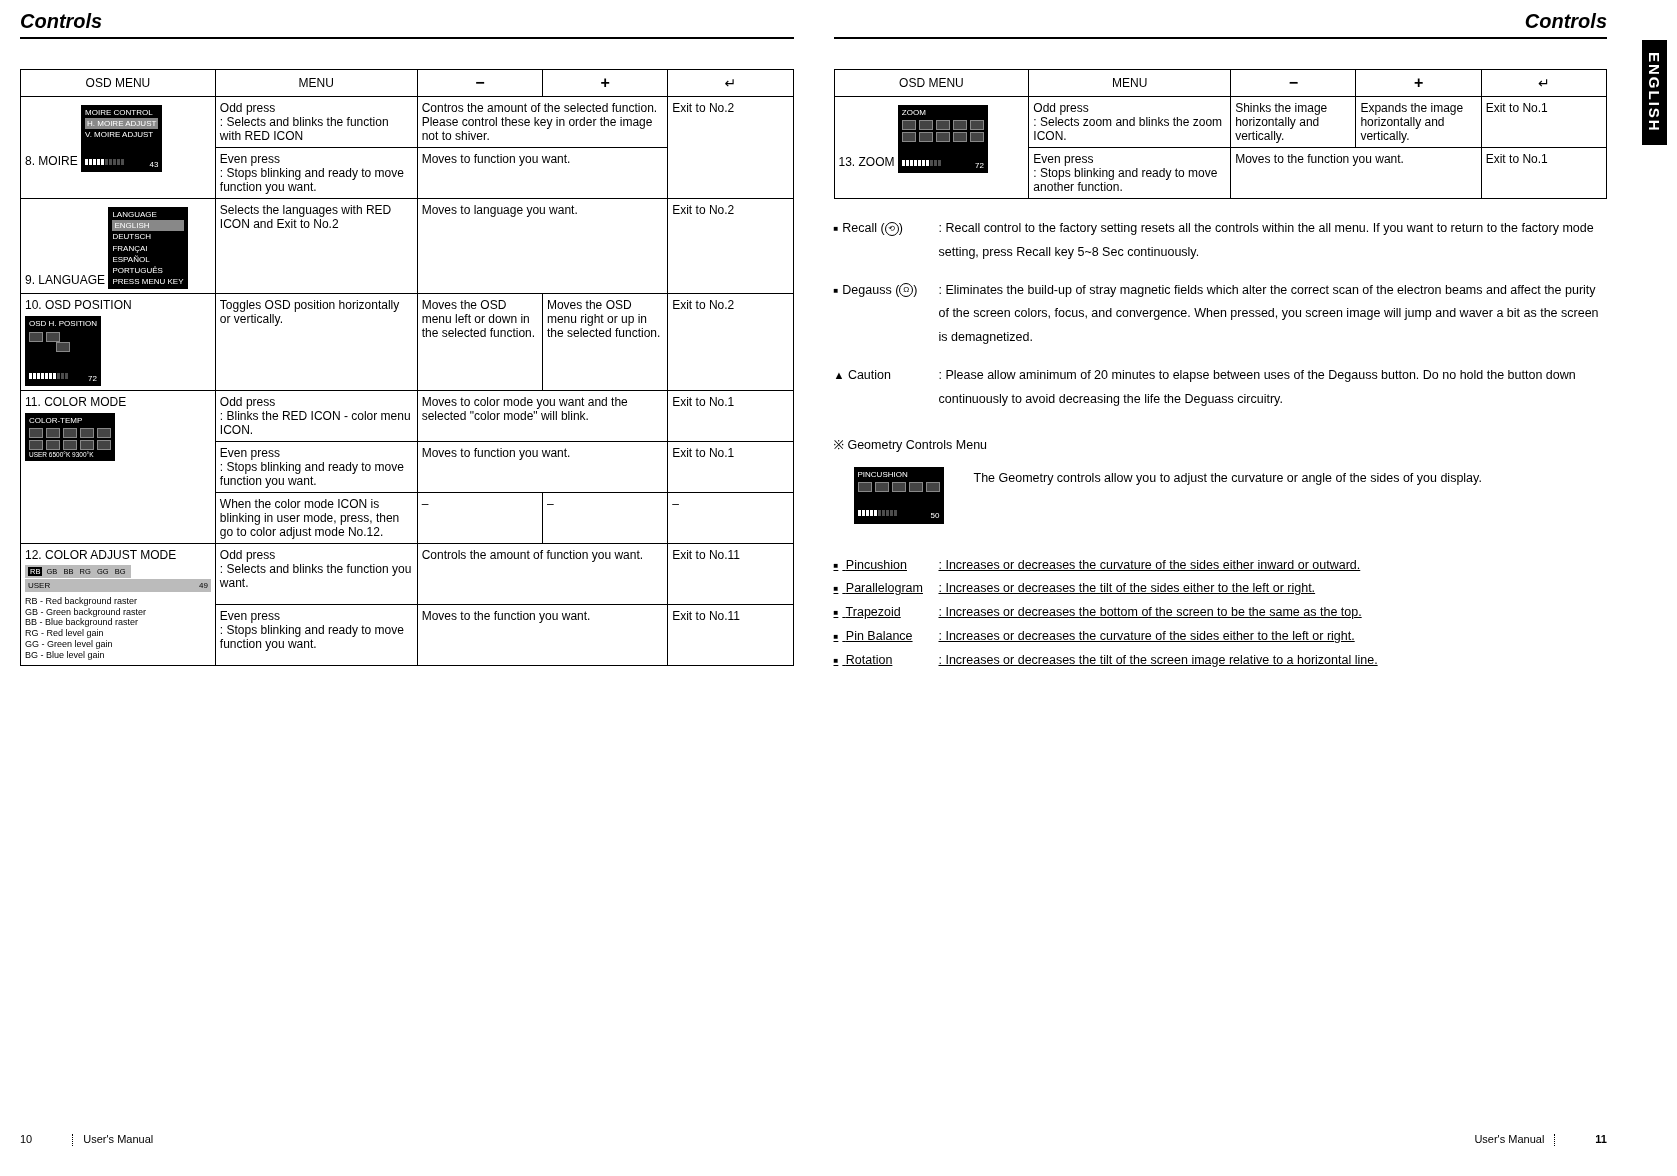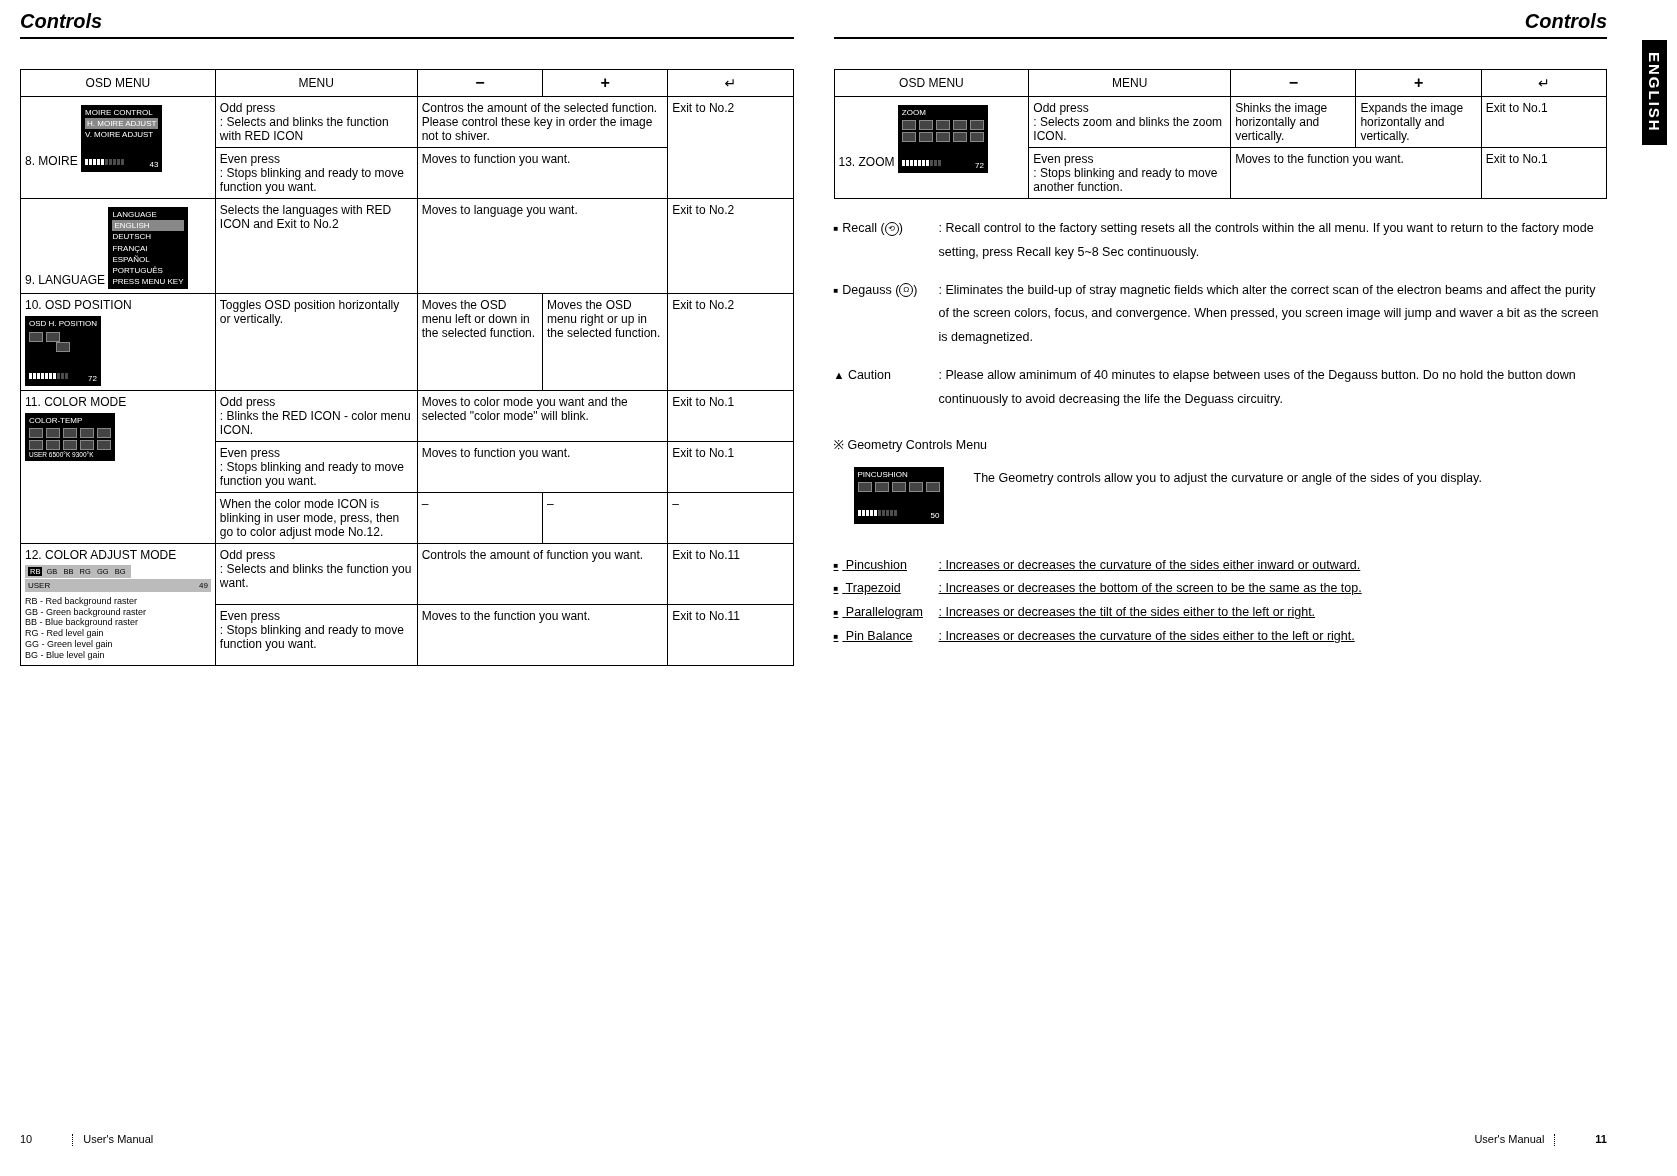--- a/index.html
+++ b/index.html
@@ -386,21 +386,21 @@
         <div class="info-body">: Recall control to the factory setting resets all the controls within the all menu. If you want to return to the factory mode setting, press Recall key 5~8 Sec continuously.</div>
       </div>
 
       <div class="info-row" style="margin-top:14px">
         <div class="info-label"><span class="sq">■</span><span>Degauss (</span><span class="circle-icon">Ω</span><span>)</span></div>
         <div class="info-body">: Eliminates the build-up of stray magnetic fields which alter the correct scan of the electron beams and affect the purity of the screen colors, focus, and convergence. When pressed, you screen image will jump and waver a bit as the screen is demagnetized.</div>
       </div>
 
       <div class="info-row" style="margin-top:14px">
         <div class="info-label"><span class="warn-icon">▲</span> <span>Caution</span></div>
-        <div class="info-body">: Please allow aminimum of 40 minutes to elapse between uses of the Degauss button. Do no hold the button down continuously to avoid decreasing the life the Deguass circuitry.</div>
+        <div class="info-body">: Please allow aminimum of 20 minutes to elapse between uses of the Degauss button. Do no hold the button down continuously to avoid decreasing the life the Deguass circuitry.</div>
       </div>
     </div>
 
     <div class="geom-title">※ <span>Geometry Controls Menu</span></div>
     <div class="geom-row">
       <div class="osd-img" style="margin-left:20px">
         <div>PINCUSHION</div>
         <div class="bar">
             <span class="box"></span>
             <span class="box"></span>
@@ -424,30 +424,34 @@
       </div>
       <div class="geom-text">The Geometry controls allow you to adjust the curvature or angle of the sides of you display.</div>
     </div>
 
     <div class="geom-list">
       <div class="row">
           <div class="lbl"><span class="sq">■</span> <span>Pincushion</span></div>
           <div>: Increases or decreases the curvature of the sides either inward or outward.</div>
         </div>
       <div class="row">
+          <div class="lbl"><span class="sq">■</span> <span>Parallelogram</span></div>
+          <div>: Increases or decreases the tilt of the sides either to the left or right.</div>
+        </div>
+      <div class="row">
           <div class="lbl"><span class="sq">■</span> <span>Trapezoid</span></div>
           <div>: Increases or decreases the bottom of the screen to be the same as the top.</div>
         </div>
       <div class="row">
-          <div class="lbl"><span class="sq">■</span> <span>Parallelogram</span></div>
-          <div>: Increases or decreases the tilt of the sides either to the left or right.</div>
+          <div class="lbl"><span class="sq">■</span> <span>Pin Balance</span></div>
+          <div>: Increases or decreases the curvature of the sides either to the left or right.</div>
         </div>
       <div class="row">
-          <div class="lbl"><span class="sq">■</span> <span>Pin Balance</span></div>
-          <div>: Increases or decreases the curvature of the sides either to the left or right.</div>
+          <div class="lbl"><span class="sq">■</span> <span>Rotation</span></div>
+          <div>: Increases or decreases the tilt of the screen image relative to a horizontal line.</div>
         </div>
     </div>
   </div>
 </div>
 
 <div class="footer left">
   <span class="pn">10</span><span class="dotsep"></span><span>User's Manual</span>
 </div>
 <div class="footer right">
   <span>User's Manual</span><span class="dotsep"></span><span class="pn">11</span>

